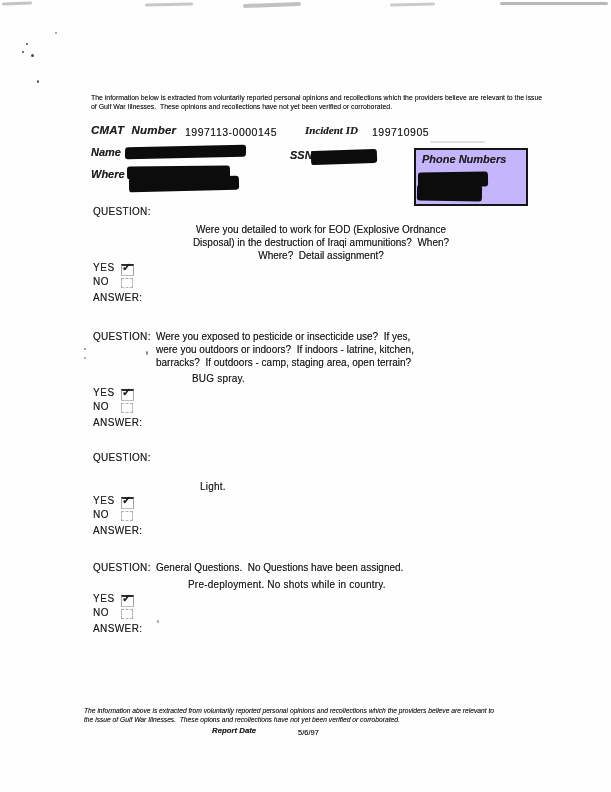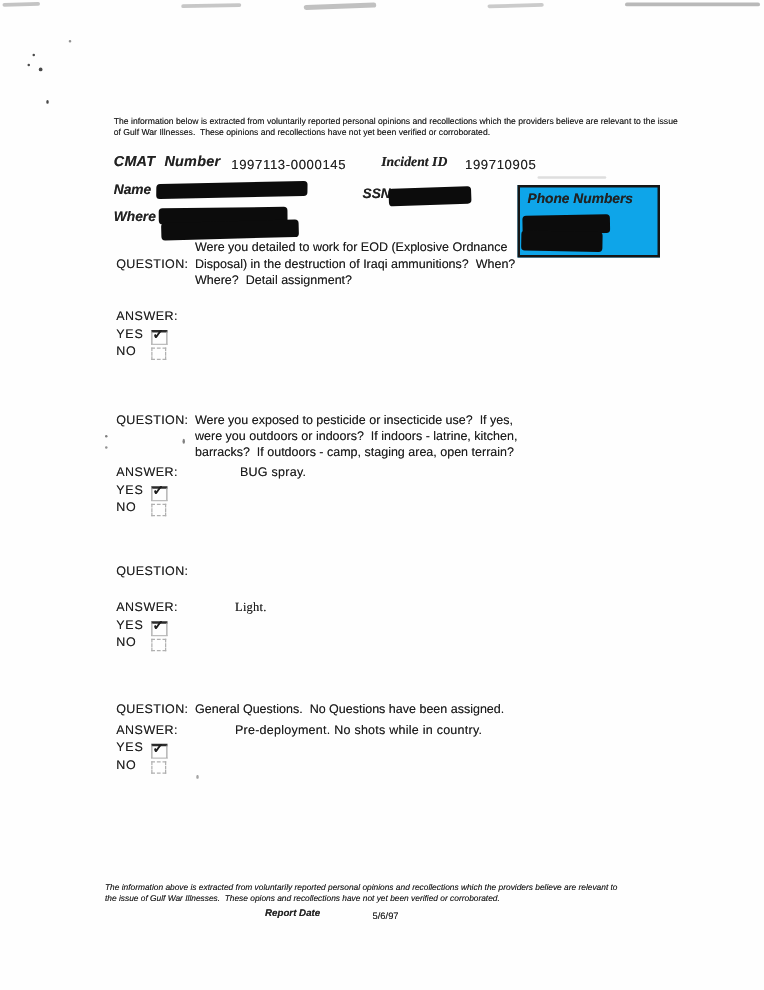--- a/index.html
+++ b/index.html
@@ -19,26 +19,26 @@
 
   .cmat-label   { left:91px;  top:124px; font-size:11.5px; word-spacing:4px; letter-spacing:.2px; }
   .cmat-value   { left:185px; top:126px; font-size:10.5px; letter-spacing:.5px; }
   .incident-label { left:305px; top:124px; font-size:11px;font-family:Liberation Serif, serif; }
   .incident-value { left:372px; top:126px; font-size:10.5px; letter-spacing:.5px;text-align:center; }
 
   .name-label { left:91px; top:146px; font-size:11px; }
   .ssn-label  { left:290px; top:149px; font-size:11px; }
   .home-label { left:91px; top:168px; font-size:11px; }
 
-  .phone-box { left:414px; top:148px; width:110px; height:54px; border:2px solid #151515; background:#0ea5e9; }
+  .phone-box { left:414px; top:148px; width:110px; height:54px; border:2px solid #151515; background:#c4b5fd; }
   .phone-box-label { position:absolute; left:6px; top:3px; font-size:11px; font-weight:bold; font-style:italic; }
 
   .q-label { font-size:10px; letter-spacing:.3px; color:#222; }
   .q-text  { font-size:10px; line-height:13px; width:330px; white-space:pre-wrap; color:#1c1c1c; }
-  .a-label { font-size:10px; letter-spacing:.4px; color:#222; }
+  .a-label { font-size:10px; letter-spacing:.4px; color:#222;margin-top:44px; }
   .a-text  { font-size:10px; letter-spacing:.2px; color:#1c1c1c; }
   .yn-label { font-size:10px; letter-spacing:.6px; color:#222; }
 
   .cb { position:absolute; width:11px; height:9px; }
   .cb-checked { border-top:2px solid #2c2c2c; border-left:1px solid #a5a5a5;
     border-right:1px solid #a5a5a5; border-bottom:1px solid #bdbdbd; }
   .check-glyph { position:absolute; left:0px; top:-5px; font-size:11px; font-weight:bold; color:#1d1d1d; }
   .cb-empty { width:10px; height:8px; border:1px dashed #a3a3a3; opacity:.85; }
 
   .disclaimer-bottom { left:84px; top:706px; width:470px; font-size:6.7px; line-height:9px;
@@ -86,21 +86,21 @@
   <div class="redact" style="left:127px;top:166px;width:103px;height:13px;transform:rotate(-0.6deg);"></div>
   <div class="redact" style="left:129px;top:177px;width:110px;height:14px;transform:rotate(-1.5deg);"></div>
 
   <div class="abs phone-box">
     <div class="phone-box-label">Phone Numbers</div>
     <div class="redact" style="left:2px;top:22px;width:70px;height:15px;transform:rotate(-1deg);"></div>
     <div class="redact" style="left:1px;top:35px;width:65px;height:16px;transform:rotate(1deg);"></div>
   </div>
 
   <div class="abs q-label" style="left:93px;top:206px;">QUESTION:</div>
-  <div class="abs q-text" style="left:156px;top:192px;">Were you detailed to work for EOD (Explosive Ordnance
+  <div class="abs q-text" style="left:156px;top:223px;text-align:center;">Were you detailed to work for EOD (Explosive Ordnance
 Disposal) in the destruction of Iraqi ammunitions?  When?
 Where?  Detail assignment?</div>
   <div class="abs a-label" style="left:93px;top:248px;">ANSWER:</div>
   <div class="abs yn-label" style="left:93px;top:262px;">YES</div>
   <span class="cb cb-checked" style="left:121px;top:264px;">
       <span class="check-glyph">✓</span>
     </span>
   <div class="abs yn-label" style="left:93px;top:276px;">NO</div>
   <span class="cb cb-empty" style="left:121px;top:278px;"></span>
 
@@ -112,21 +112,21 @@
   <div class="abs a-text" style="left:192px;top:373px;">BUG spray.</div>
   <div class="abs yn-label" style="left:93px;top:387px;">YES</div>
   <span class="cb cb-checked" style="left:121px;top:389px;">
       <span class="check-glyph">✓</span>
     </span>
   <div class="abs yn-label" style="left:93px;top:401px;">NO</div>
   <span class="cb cb-empty" style="left:121px;top:403px;"></span>
 
   <div class="abs q-label" style="left:93px;top:452px;">QUESTION:</div>
   <div class="abs a-label" style="left:93px;top:481px;">ANSWER:</div>
-  <div class="abs a-text" style="left:188px;top:481px;font-family:Liberation Serif, serif;">Light.</div>
+  <div class="abs a-text" style="left:200px;top:481px;">Light.</div>
   <div class="abs yn-label" style="left:93px;top:495px;">YES</div>
   <span class="cb cb-checked" style="left:121px;top:497px;">
       <span class="check-glyph">✓</span>
     </span>
   <div class="abs yn-label" style="left:93px;top:509px;">NO</div>
   <span class="cb cb-empty" style="left:121px;top:511px;"></span>
 
   <div class="abs q-label" style="left:93px;top:562px;">QUESTION:</div>
   <div class="abs q-text" style="left:156px;top:561px;">General Questions.  No Questions have been assigned.</div>
   <div class="abs a-label" style="left:93px;top:579px;">ANSWER:</div>

